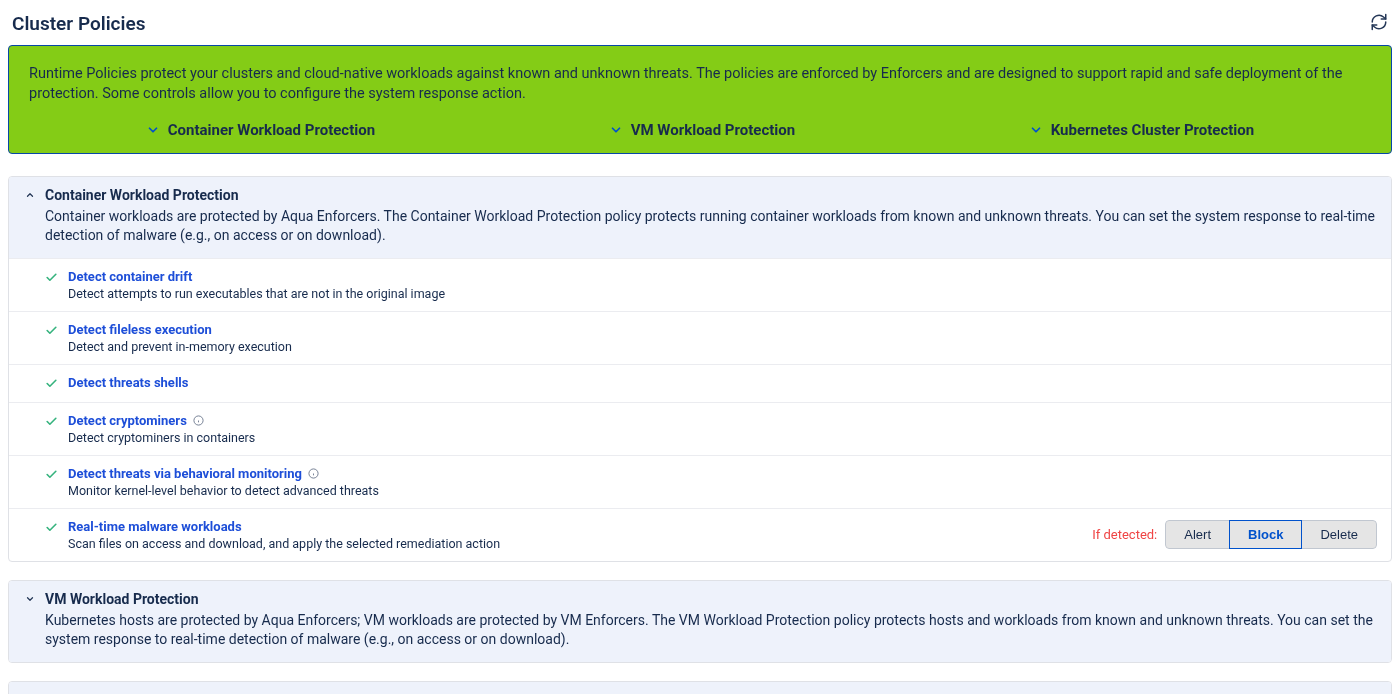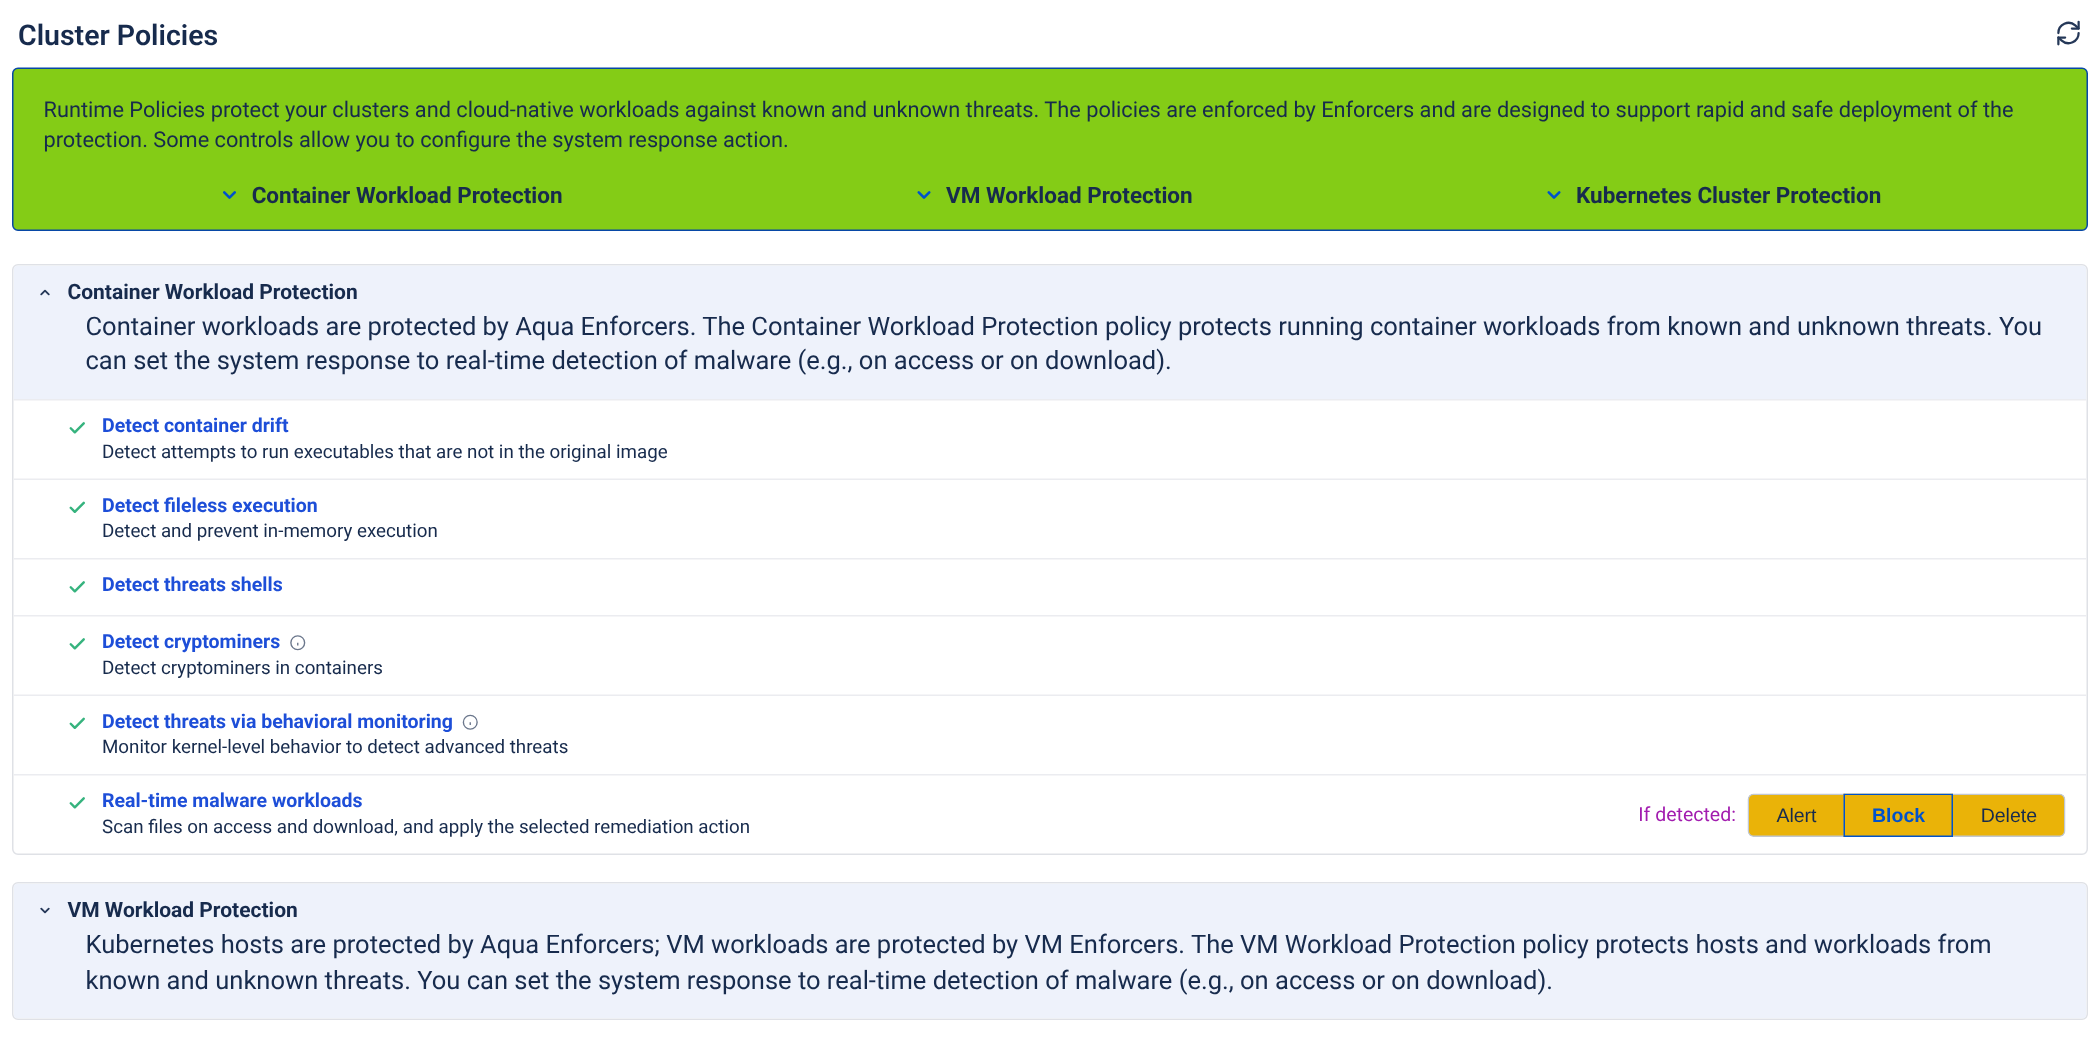--- a/index.html
+++ b/index.html
@@ -81,24 +81,23 @@
   .section-header .txt {
     flex: 1;
   }
   .section-title {
     font-size: 14px;
     font-weight: 700;
     color: #172b4d;
     margin-bottom: 4px;
   }
   .section-desc {
-    font-size: 17px;
+    font-size: 14px;
     color: #172b4d;
     line-height: 1.4;
-    margin-left: 12px;
   }
   .control-row {
     display: flex;
     align-items: flex-start;
     padding: 10px 14px 10px 36px;
     border-top: 1px solid #ebecf0;
     gap: 10px;
   }
   .check-icon {
     width: 13px;
@@ -131,29 +130,29 @@
     flex-shrink: 0;
   }
   .control-actions {
     display: flex;
     align-items: center;
     gap: 8px;
     align-self: center;
   }
   .action-label {
     font-size: 13px;
-    color: #a21caf;
+    color: #ef4444;
   }
   .btn-group {
     display: flex;
     border-radius: 4px;
     overflow: hidden;
   }
   .btn-group button {
-    background: #eab308;
+    background: #e5e5e5;
     border: 1px solid #c1c7d0;
     padding: 6px 18px;
     font-size: 13px;
     color: #172b4d;
     cursor: pointer;
   }
   .btn-group button:not(:first-child) {
     margin-left: -1px;
   }
   .btn-group button:first-child {

